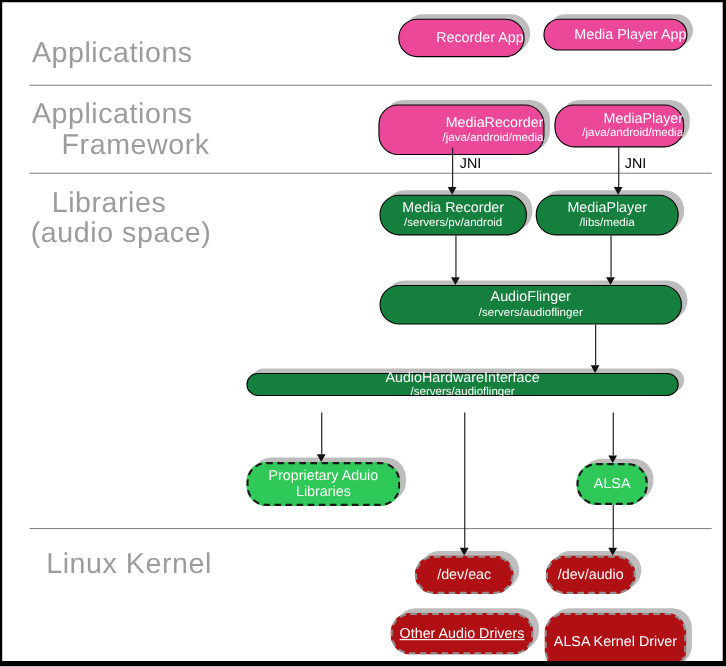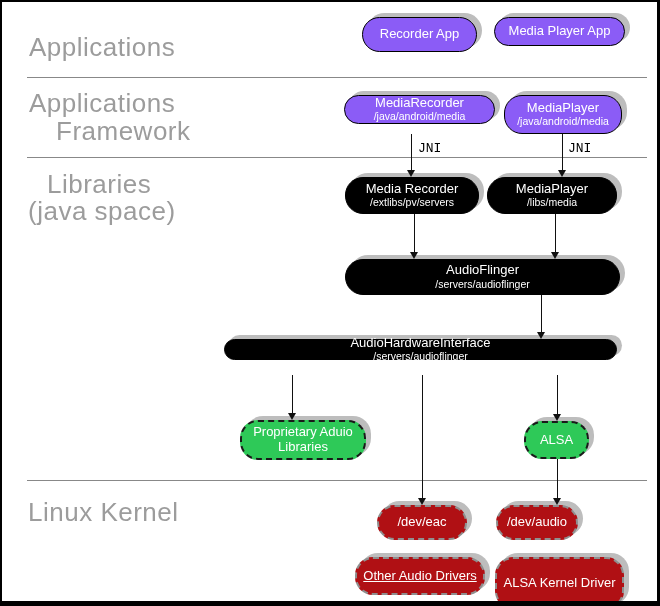--- a/index.html
+++ b/index.html
@@ -32,96 +32,95 @@
     align-items:center;justify-content:center;
     box-sizing:border-box;
     border-radius:18px;
     color:#ffffff;
     text-align:center;
     box-shadow:5px -4px 0 0 #bdbdbd;
     line-height:1.12;
   }
   .node .t{font-size:13px;}
   .node .s{font-size:10.5px;margin-top:1px;}
-  .blue{background:#8b5cf6;border:1.4px solid #000;}
-  .green{background:#000000;border:1.4px solid #000;}
+  .blue{background:#ec4899;border:1.4px solid #000;align-items:flex-end;}
+  .green{background:#15803d;border:1.4px solid #000;}
   .green-dashed{background:#2ec958;border:2px dashed #1a1a1a;}
   .red-dashed{background:#b01014;border:2px dashed #8f8f8f;}
   .vline{
     position:absolute;width:0;
     border-left:1.4px solid #111;
   }
   .arrowhead{
     position:absolute;width:0;height:0;
     border-left:4px solid transparent;
     border-right:4px solid transparent;
     border-top:7px solid #111;
   }
   .edge-label{
     position:absolute;
     color:#000;font-size:13px;
     white-space:nowrap;
-    font-family:Liberation Mono, monospace;
   }
 </style>
 </head>
 <body>
 
 <div id="canvas">
 
   <div class="section-label" style="left:27px;top:30px;">Applications</div>
 
   <div class="section-label" style="left:27px;top:86px;">Applications</div>
   <div class="section-label" style="left:34px;top:114px;margin-left:20px;">Framework</div>
 
   <div class="section-label" style="left:45px;top:167px;">Libraries</div>
-  <div class="section-label" style="left:26px;top:194px;">(java space)</div>
+  <div class="section-label" style="left:26px;top:194px;">(audio space)</div>
 
-  <div class="section-label" style="left:26px;top:495px;">Linux Kernel</div>
+  <div class="section-label" style="left:40px;top:495px;">Linux Kernel</div>
 
   <div class="separator" style="top:75px;"></div>
   <div class="separator" style="top:155px;"></div>
   <div class="separator" style="top:478px;"></div>
 
   <div class="node blue" style="left:360px;top:15px;width:115px;height:35px;">
     <span class="t">Recorder App</span>
   </div>
   <div class="node blue" style="left:492px;top:15px;width:131px;height:29px;">
     <span class="t">Media Player App</span>
   </div>
 
-  <div class="node blue" style="left:342px;top:93px;width:151px;height:29px;">
+  <div class="node blue" style="left:342px;top:93px;width:151px;height:46px;">
     <span class="t">MediaRecorder</span>
     <span class="s">/java/android/media</span>
   </div>
   <div class="node blue" style="left:502px;top:93px;width:118px;height:39px;">
     <span class="t">MediaPlayer</span>
     <span class="s">/java/android/media</span>
   </div>
 
   <div class="node green" style="left:343px;top:175px;width:134px;height:37px;">
     <span class="t">Media Recorder</span>
-    <span class="s">/extlibs/pv/servers</span>
+    <span class="s">/servers/pv/android</span>
   </div>
   <div class="node green" style="left:485px;top:175px;width:130px;height:37px;">
     <span class="t">MediaPlayer</span>
     <span class="s">/libs/media</span>
   </div>
 
   <div class="node green" style="left:343px;top:257px;width:275px;height:36px;">
     <span class="t">AudioFlinger</span>
     <span class="s">/servers/audioflinger</span>
   </div>
 
   <div class="node green" style="left:222px;top:337px;width:393px;height:21px;">
     <span class="t">AudioHardwareInterface</span>
     <span class="s">/servers/audioflinger</span>
   </div>
 
-  <div class="node green-dashed" style="left:238px;top:418px;width:126px;height:40px;">
+  <div class="node green-dashed" style="left:222px;top:418px;width:140px;height:40px;">
     <span class="t">Proprietary Aduio</span>
     <span class="t">Libraries</span>
   </div>
   <div class="node red-dashed" style="left:375px;top:503px;width:90px;height:35px;">
     <span class="t">/dev/eac</span>
   </div>
 
   <div class="node green-dashed" style="left:522px;top:419px;width:65px;height:38px;">
     <span class="t">ALSA</span>
   </div>

